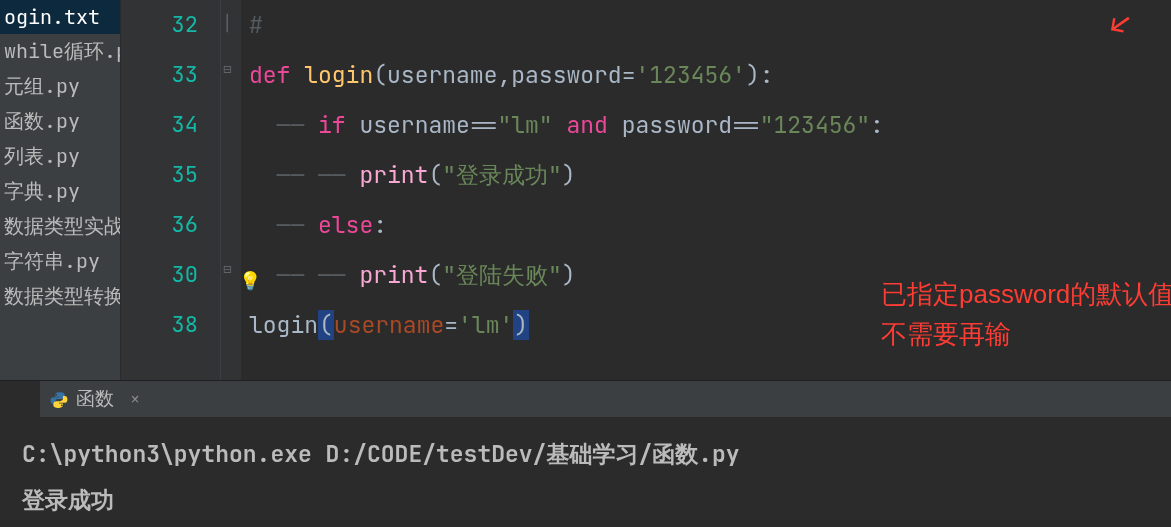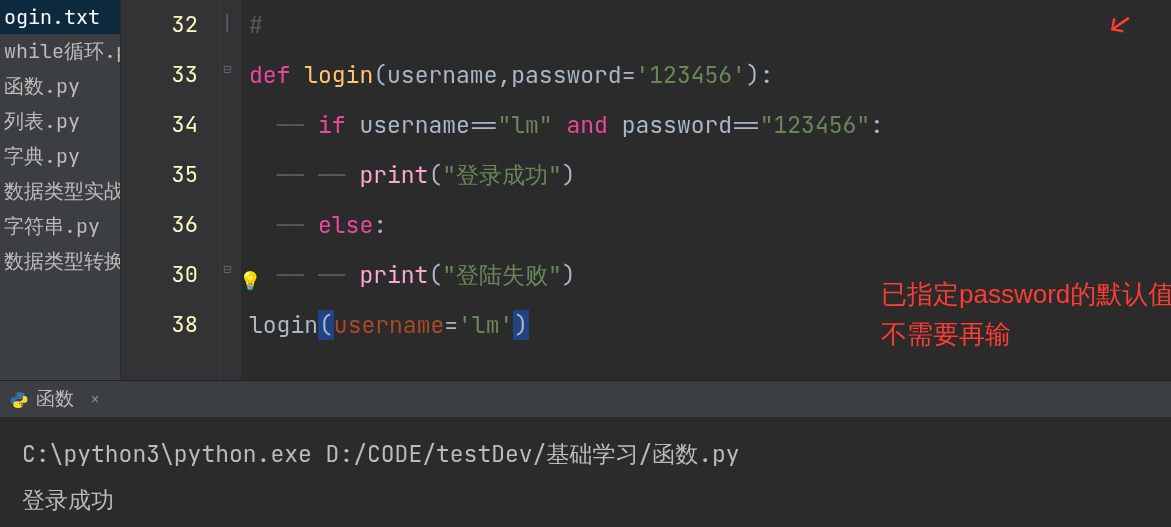--- a/index.html
+++ b/index.html
@@ -1,55 +1,56 @@
 <!DOCTYPE html>
 <html><head>
 <meta charset="utf-8">
 <style>
   html,body{margin:0;padding:0;width:1171px;height:527px;overflow:hidden;background:#2b2b2b;font-family:"Microsoft YaHei","PingFang SC","JetBrains Mono",Consolas,monospace;font-size:21px;}
   .root{display:flex;flex-direction:column;height:100%;}
   .upper{display:flex;flex-direction:row;height:380px;position:relative;}
   .sidebar{width:120px;background:#3c3f41;color:#bbbbbb;display:flex;flex-direction:column;font-size:20px;border-right:1px solid #2b2b2b;overflow:hidden;white-space:nowrap;}
   .sidebar .file{padding:4px 2px 4px 4px;cursor:pointer;}
   .sidebar .file.active{background:#0d293e;color:#ffffff;}
-  .gutter{width:100px;background:#313335;color:#fef9c3;text-align:right;padding-right:22px;box-sizing:border-box;font-size:22px;line-height:50px;border-right:1px solid #3c3f41;}
+  .gutter{width:100px;background:#313335;color:#14b8a6;text-align:right;padding-right:22px;box-sizing:border-box;font-size:22px;line-height:50px;border-right:1px solid #3c3f41;}
   .gutter .ln{height:50px;}
   .fold-col{width:20px;background:#313335;position:relative;}
   .fold-mark{position:absolute;left:2px;color:#606366;font-size:14px;}
   .editor{flex:1;background:#2b2b2b;color:#a9b7c6;position:relative;font-size:23px;line-height:50px;}
   .code-line{height:50px;white-space:pre;padding-left:8px;}
   .kw{color:#ec4899;}
   .fn{color:#ffc66d;}
   .str{color:#6a8759;}
   .strc{color:#6a8759;}
   .op{color:#a9b7c6;}
   .param{color:#a9b7c6;}
   .ident{color:#a9b7c6;}
   .builtin{color:#f9a8d4;}
   .gray-dash{color:#555a5f;}
   .caret-paren{color:#a9b7c6;background:#214283;padding:0 1px;}
   .bulb{position:absolute;left:-2px;top:256px;font-size:18px;}
   .annotation{position:absolute;color:#fd3c34;font-size:26px;line-height:40px;font-weight:500;left:640px;top:274px;white-space:pre;font-family:"Microsoft YaHei",sans-serif;}
   .arrow{position:absolute;left:870px;top:-2px;color:#fd3c34;font-size:30px;transform:rotate(10deg);}
   .bottom{flex:1;display:flex;flex-direction:column;border-top:1px solid #1e1f22;}
-  .tabbar{height:36px;background:#3c3f41;display:flex;align-items:center;padding-left:10px;color:#bbbbbb;font-size:19px;}
+  .tabbar{height:36px;background:#3c3f41;display:flex;align-items:center;padding-left:10px;color:#bbbbbb;font-size:19px;margin-left:40px;}
   .tabbar .tab{display:flex;align-items:center;gap:8px;}
   .tabbar .pyicon{width:18px;height:18px;display:inline-block;}
   .tabbar .close{color:#8a8a8a;margin-left:8px;font-size:17px;cursor:pointer;}
   .console{flex:1;background:#2b2b2b;color:#bbbbbb;font-size:23px;line-height:46px;padding:14px 0 0 22px;}
-  .console .row{height:46px;white-space:pre;}
+  .console .row{height:46px;white-space:pre;font-weight:bold;}
 </style>
 </head>
 <body>
 
 <div class="root">
   <div class="upper">
     <div class="sidebar">
       <div class="file active">ogin.txt</div>
       <div class="file">while循环.py</div>
+      <div class="file">元组.py</div>
       <div class="file">函数.py</div>
       <div class="file">列表.py</div>
       <div class="file">字典.py</div>
       <div class="file">数据类型实战</div>
       <div class="file">字符串.py</div>
       <div class="file">数据类型转换</div>
     </div>
 
     <div class="gutter">
       <div class="ln">32</div>

